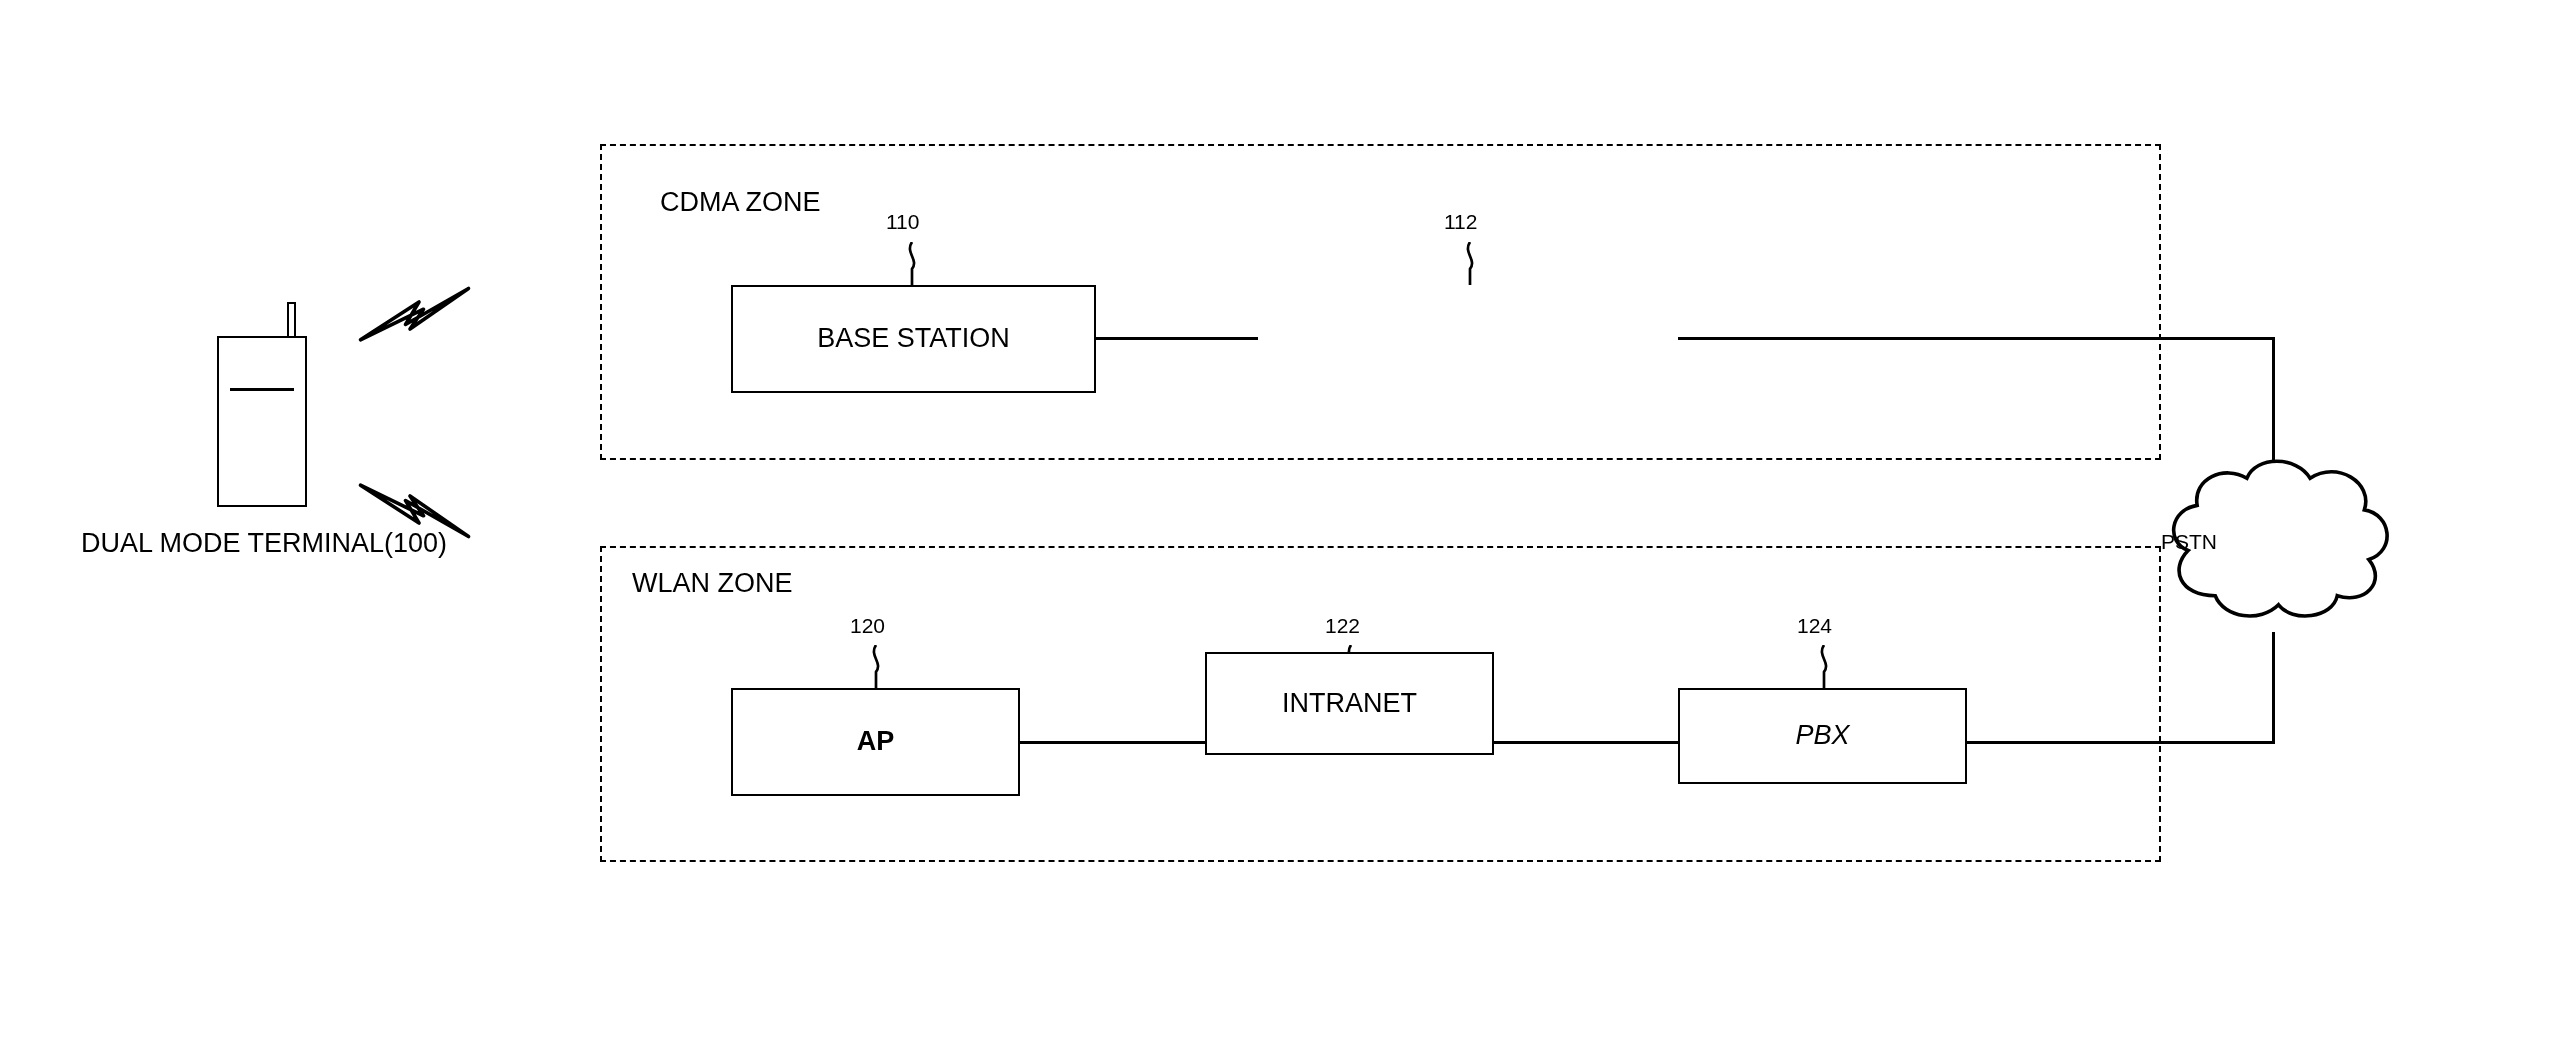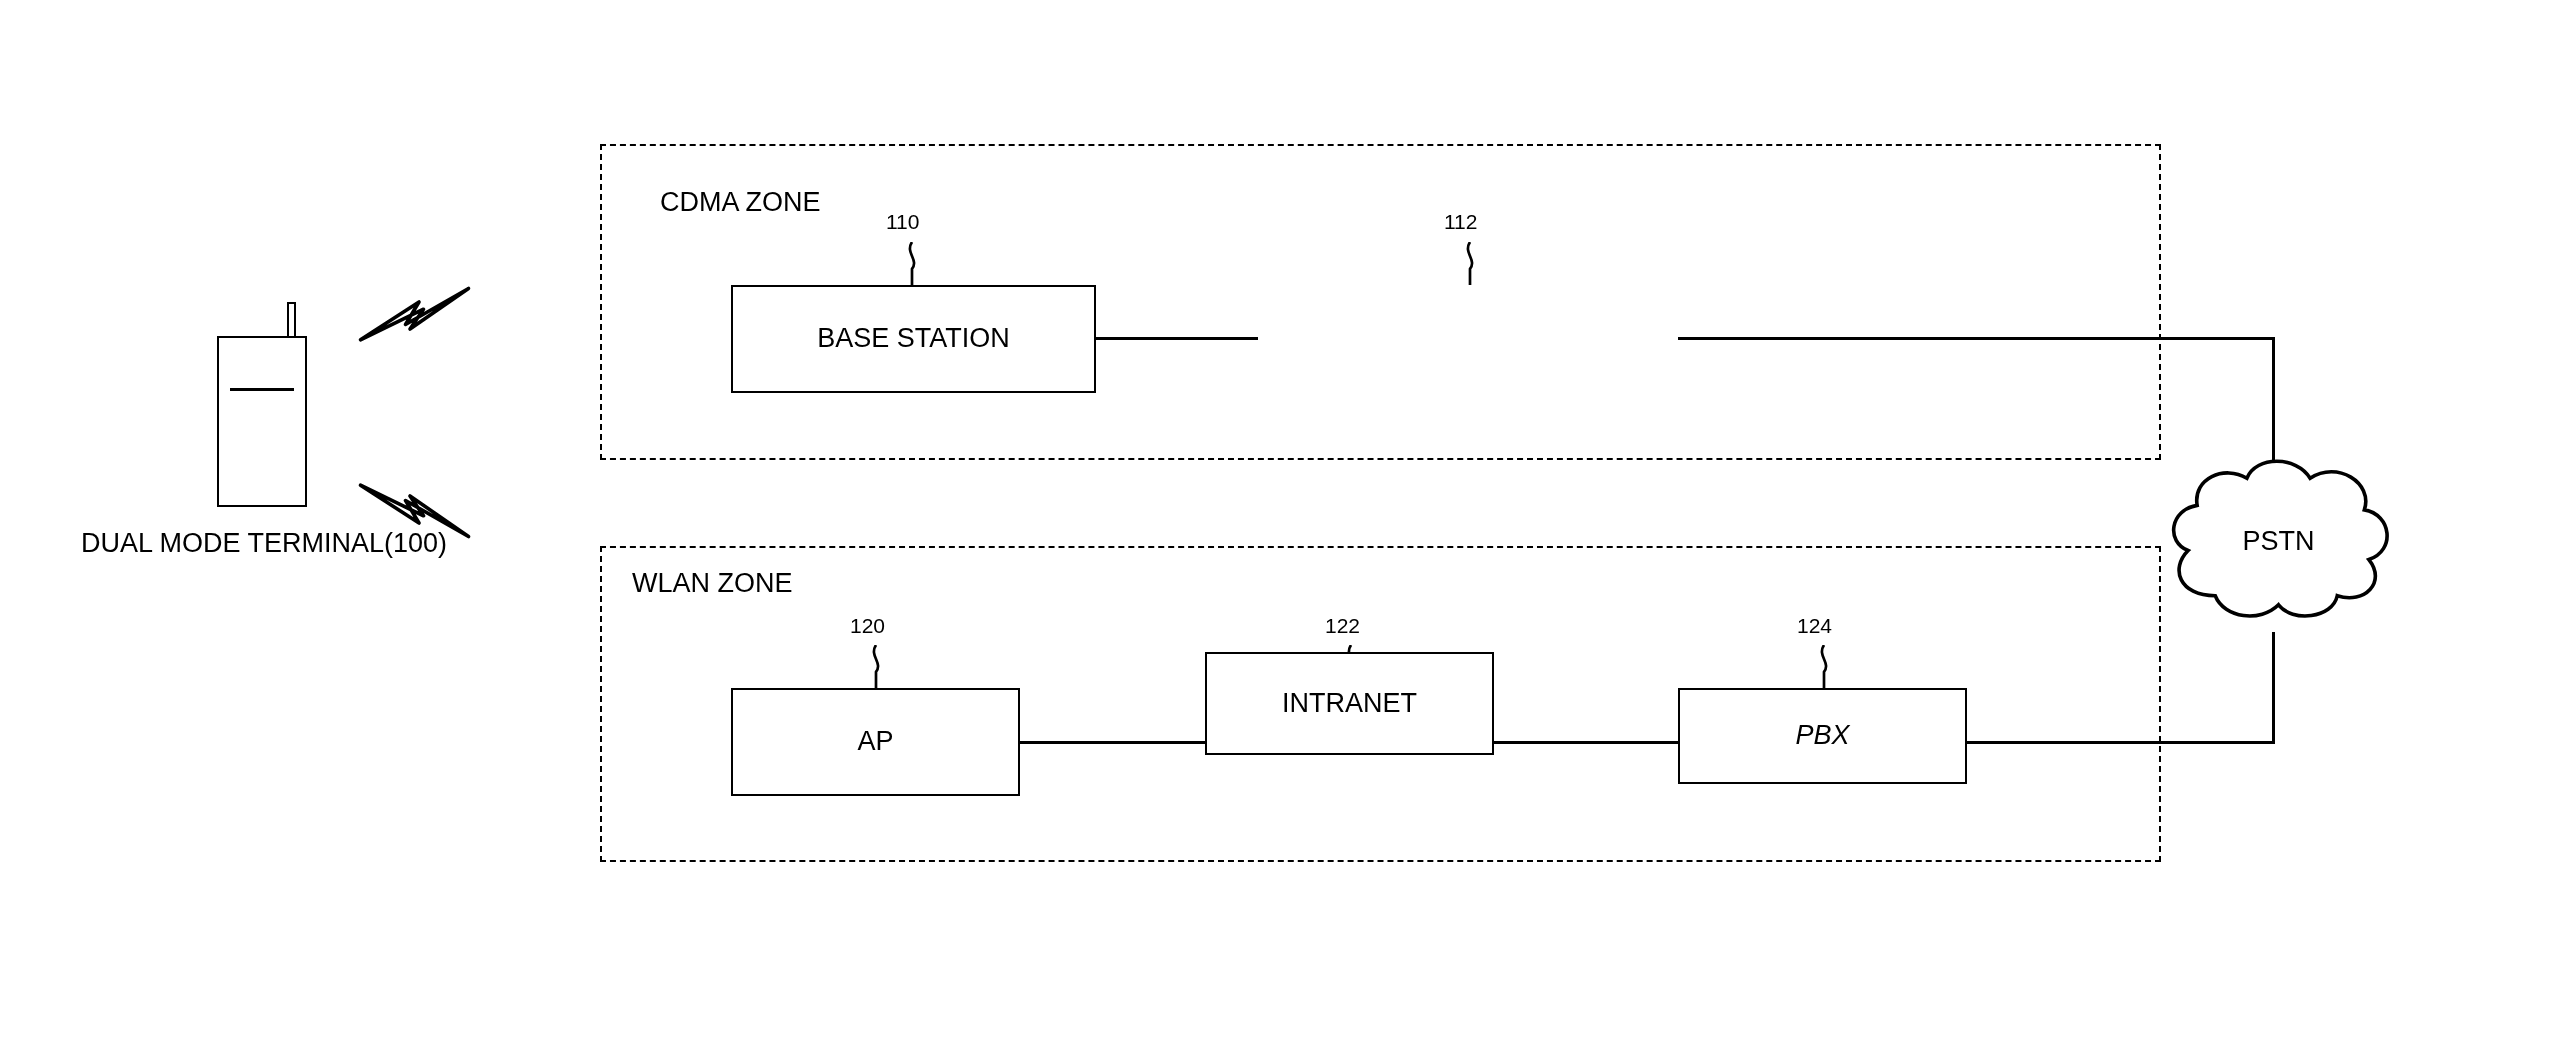--- a/index.html
+++ b/index.html
@@ -128,21 +128,21 @@
 
   <div class="zone-box" style="left:600px; top:546px; width:1561px; height:316px;"></div>
   <div class="zone-title" style="left:632px; top:568px;">WLAN ZONE</div>
 
   <div class="ref-label" style="left:850px; top:614px;">120</div>
   <div class="leader-curl" style="position:absolute; left:866px; top:645px;">
     <svg width="20" height="43" viewBox="0 0 22 48">
         <path d="M11 0 C 3 12, 19 20, 11 30 L 11 48" fill="none" stroke="#000" stroke-width="3"></path>
       </svg>
   </div>
-  <div class="node-box" style="left:731px; top:688px; width:289px; height:108px;">
+  <div class="node-box" style="left:731px; top:688px; width:289px; height:108px;font-weight:bold;">
     <span>AP</span>
   </div>
 
   <div class="ref-label" style="left:1325px; top:614px;">122</div>
   <div class="leader-curl" style="position:absolute; left:1341px; top:645px;">
     <svg width="20" height="43" viewBox="0 0 22 48">
         <path d="M11 0 C 3 12, 19 20, 11 30 L 11 48" fill="none" stroke="#000" stroke-width="3"></path>
       </svg>
   </div>
   <div class="node-box" style="left:1205px; top:652px; width:289px; height:103px;">
@@ -173,19 +173,19 @@
                C 20 180, 10 150, 30 130
                C 5 120, 10 85, 40 80
                C 35 50, 70 35, 95 50
                C 105 25, 150 25, 165 50
                C 195 30, 235 55, 225 85
                C 255 90, 260 130, 230 140
                C 250 165, 225 190, 195 180
                C 190 205, 145 210, 130 190
                C 110 210, 70 205, 60 180 Z" fill="#fff" stroke="#000" stroke-width="4"></path>
     </svg>
-    <div style="position:absolute; left:0; top:0; width:235px; height:217px; display:flex; align-items:center; justify-content:center; font-size:27px;">
+    <div style="position:absolute; left:0; top:0; width:235px; height:217px; display:flex; align-items:center; justify-content:flex-start; font-size:21px;">
       <span>PSTN</span>
     </div>
   </div>
 
 </div>
 
 
 </body></html>

